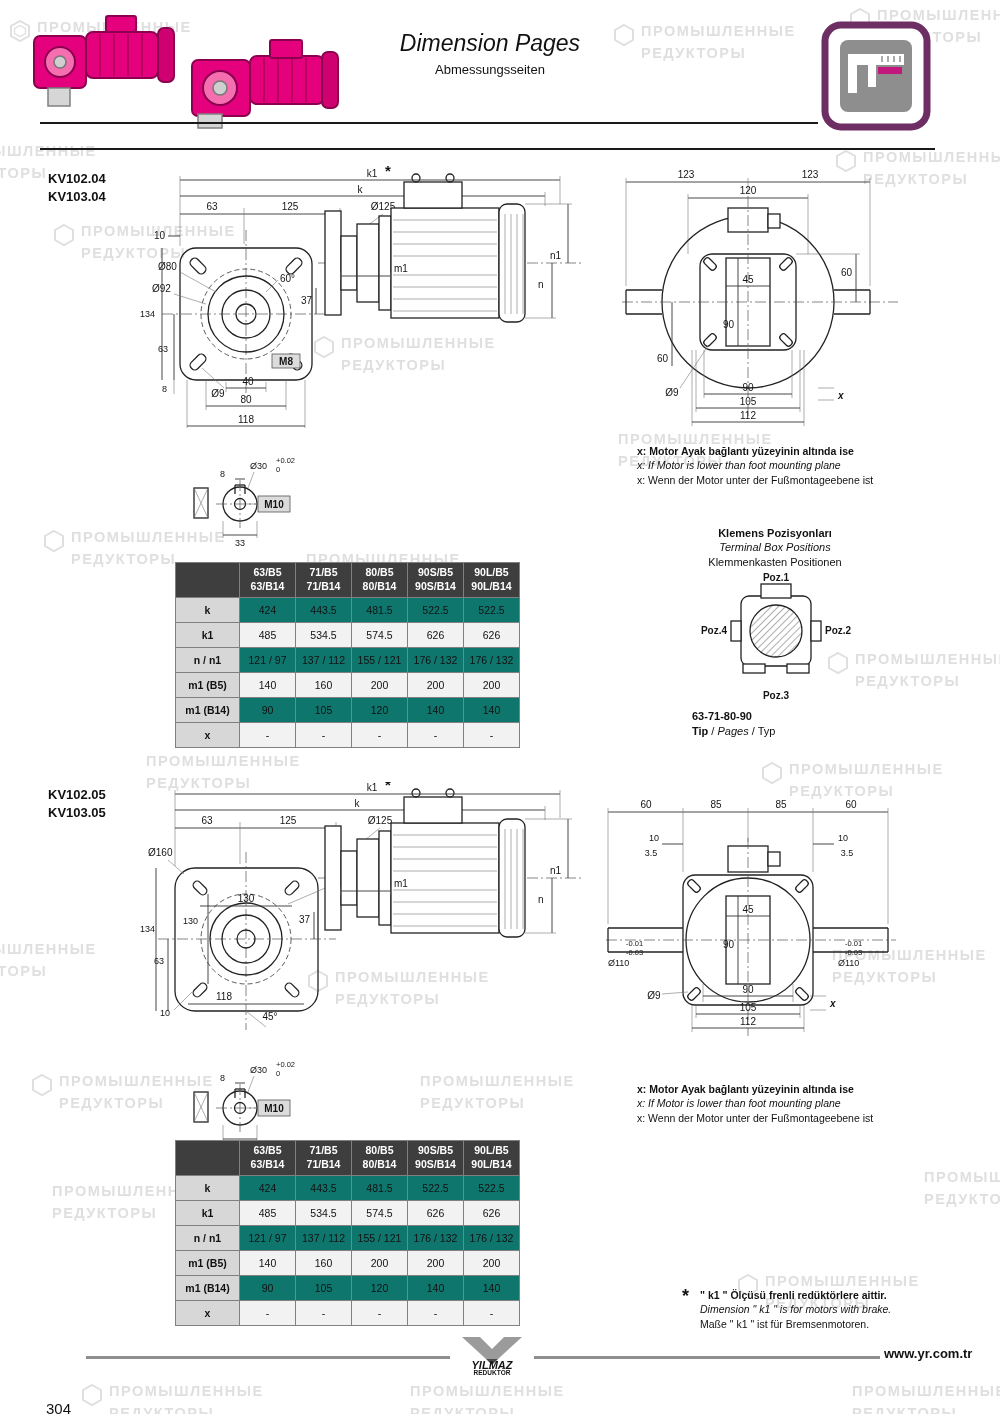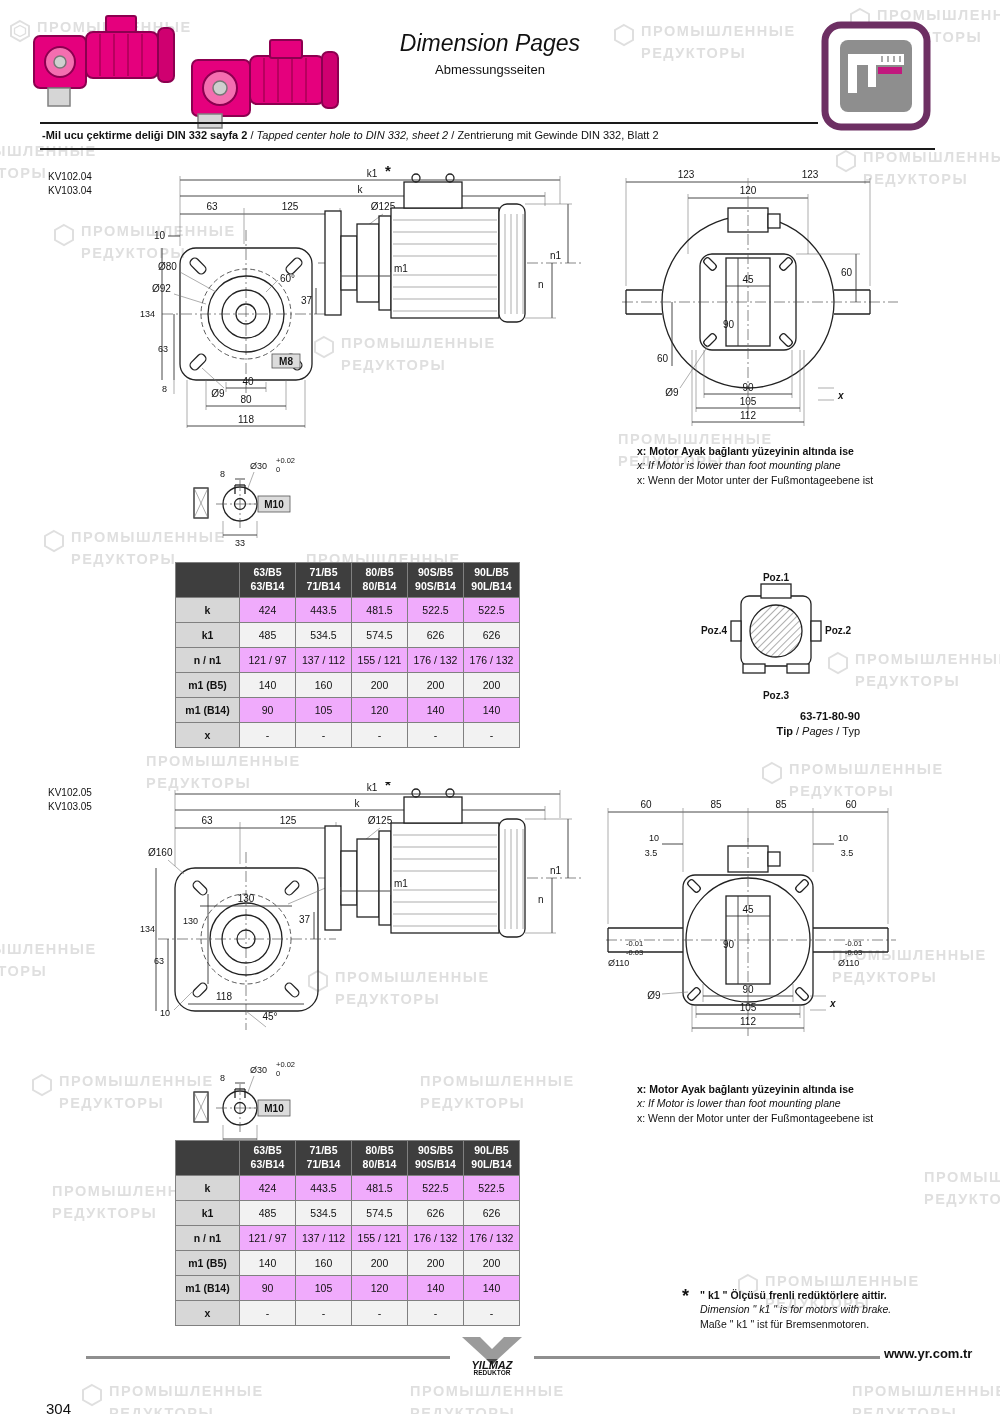--- a/index.html
+++ b/index.html
@@ -13,32 +13,32 @@
   .wm{position:absolute;display:flex;gap:5px;align-items:flex-start;opacity:.55;pointer-events:none}
   .wm svg{flex:none;margin-top:3px}
   .wm .wmt{color:#c6c6c6;font-size:14.5px;font-weight:bold;letter-spacing:1.5px;line-height:1.55;white-space:nowrap}
   
   .hdr-title{left:330px;top:24px;width:320px;text-align:center}
   .hdr-title .t1{font-size:21px;font-weight:bold}
   .hdr-title .t2{font-size:23px;font-style:italic;margin-top:6px}
   .hdr-title .t3{font-size:13px;margin-top:5px}
   .rule{background:#1a1a1a;height:2px}
   .note-line{left:42px;top:129px;font-size:11px;white-space:nowrap}
-  .sec-models{font-weight:normal;font-size:10px;line-height:1.4}
+  .sec-models{font-weight:bold;font-size:13px;line-height:1.4}
   .xnote{font-size:10.5px;line-height:1.38;white-space:nowrap}
   .tbp-titles{width:190px;text-align:center;font-size:11px;line-height:1.3}
-  .tbp-sub{width:168px;text-align:right;font-size:11px}
+  .tbp-sub{width:168px;text-align:left;font-size:11px}
   
   table.dims{border-collapse:collapse;font-size:10.5px}
   .dims th,.dims td{border:1px solid #808080;text-align:center;vertical-align:middle}
   .dims thead th{background:#3e3e3e;color:#fff;width:56px;height:35px;font-size:10.5px;line-height:1.3}
   .dims thead th.corner{width:64px}
   .dims thead th span{display:block}
   .dims tbody th{background:#d7d7d7;height:25px;font-size:10.5px}
-  .dims tbody td{width:56px;background:#f0abfc}
+  .dims tbody td{width:56px;background:#0f766e}
   .dims tbody tr:nth-child(even) td{background:#f2f2f2}
   
   .foot-line{background:#8f8f8f;height:3px}
   
   svg text{font-family:"Liberation Sans",sans-serif;font-size:10px;fill:#141414}
   svg text.mid{text-anchor:middle}
   svg text.end{text-anchor:end}
   svg text.sm{font-size:7.5px}
   svg text.s9{font-size:9px}
   svg text.bb{font-weight:bold}
@@ -281,23 +281,20 @@
     <rect x="28" y="45" width="9" height="28" fill="#ffffff"></rect>
     <rect x="48" y="45" width="8" height="22" fill="#ffffff"></rect>
     <rect x="58" y="47" width="24" height="7" fill="#c2187e"></rect>
     <line x1="62" y1="36" x2="62" y2="42" stroke="#8e8e8e" stroke-width="1.5"></line>
     <line x1="68" y1="36" x2="68" y2="42" stroke="#8e8e8e" stroke-width="1.5"></line>
     <line x1="74" y1="36" x2="74" y2="42" stroke="#8e8e8e" stroke-width="1.5"></line>
     <line x1="80" y1="36" x2="80" y2="42" stroke="#8e8e8e" stroke-width="1.5"></line>
   </svg>
 
   <div class="abs rule" style="left:40px;top:122px;width:778px"></div>
-  <div class="abs note-line">
-    <span class="b">-Mil ucu çektirme deliği DIN 332 sayfa 2</span><span> / </span><span class="i">Tapped center hole to DIN 332, sheet 2</span><span> / </span><span>Zentrierung mit Gewinde DIN 332, Blatt 2</span>
-  </div>
   <div class="abs rule" style="left:40px;top:148px;width:895px"></div>
 
   <div class="abs sec-models" style="left:48px;top:170px">
     <div>KV102.04</div>
     <div>KV103.04</div>
   </div>
 
   <svg class="abs" style="left:140px;top:166px" width="460" height="282" viewBox="0 0 460 282">
 
     <line class="dline" x1="40" y1="14" x2="420" y2="14"></line>
@@ -483,20 +480,25 @@
     <line class="dline" x1="35" y1="83" x2="69" y2="83"></line>
     <text class="mid s9" x="52" y="94">33</text>
   </svg>
 
   <div class="abs xnote" style="left:637px;top:444px">
     <div class="b">x: Motor Ayak bağlantı yüzeyinin altında ise</div>
     <div class="i">x: If Motor is lower than foot mounting plane</div>
     <div>x: Wenn der Motor unter der Fußmontageebene ist</div>
   </div>
 
+  <div class="abs tbp-titles" style="left:680px;top:526px">
+    <div class="b">Klemens Pozisyonları</div>
+    <div class="i">Terminal Box Positions</div>
+    <div>Klemmenkasten Positionen</div>
+  </div>
   <svg class="abs" style="left:692px;top:572px" width="168" height="134" viewBox="0 0 168 134">
     <defs>
       <pattern id="hx1" width="5" height="5" patternUnits="userSpaceOnUse" patternTransform="rotate(45)">
         <line x1="0" y1="0" x2="0" y2="5" stroke="#777" stroke-width="1.2"></line>
       </pattern>
     </defs>
     <rect class="shape2" x="49" y="24" width="70" height="70" rx="8"></rect>
     <rect class="shape2" x="69" y="12" width="30" height="14"></rect>
     <rect class="shape2" x="39" y="49" width="10" height="20"></rect>
     <rect class="shape2" x="119" y="49" width="10" height="20"></rect>

